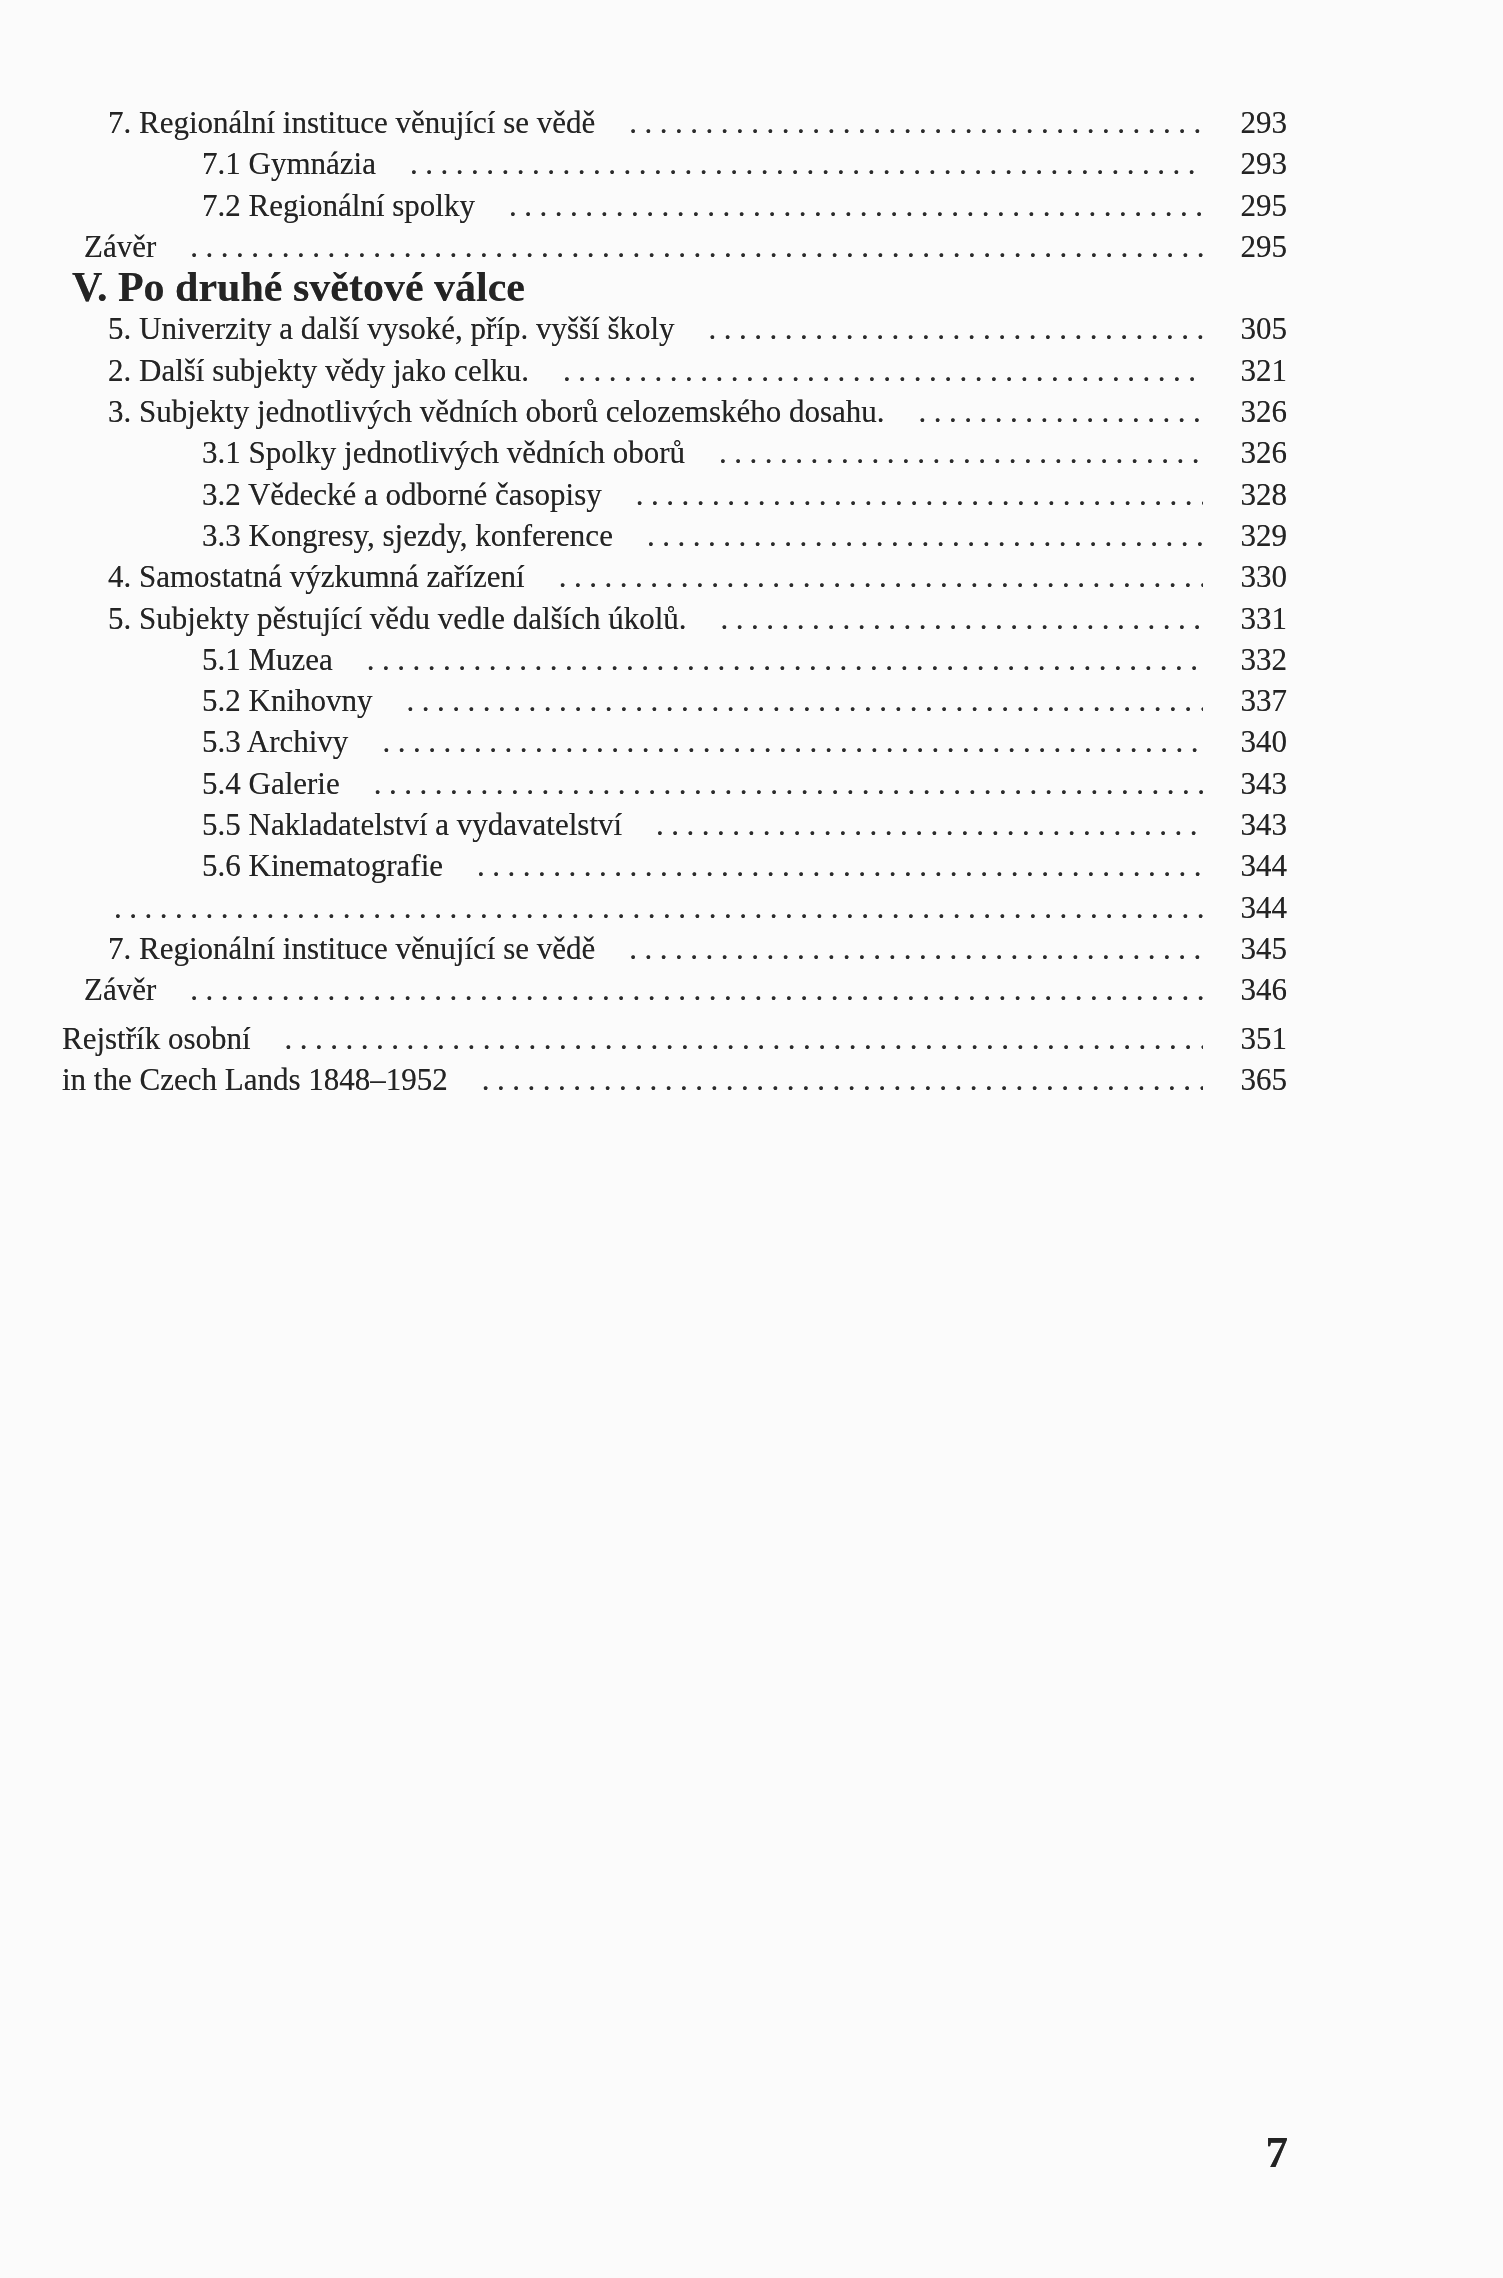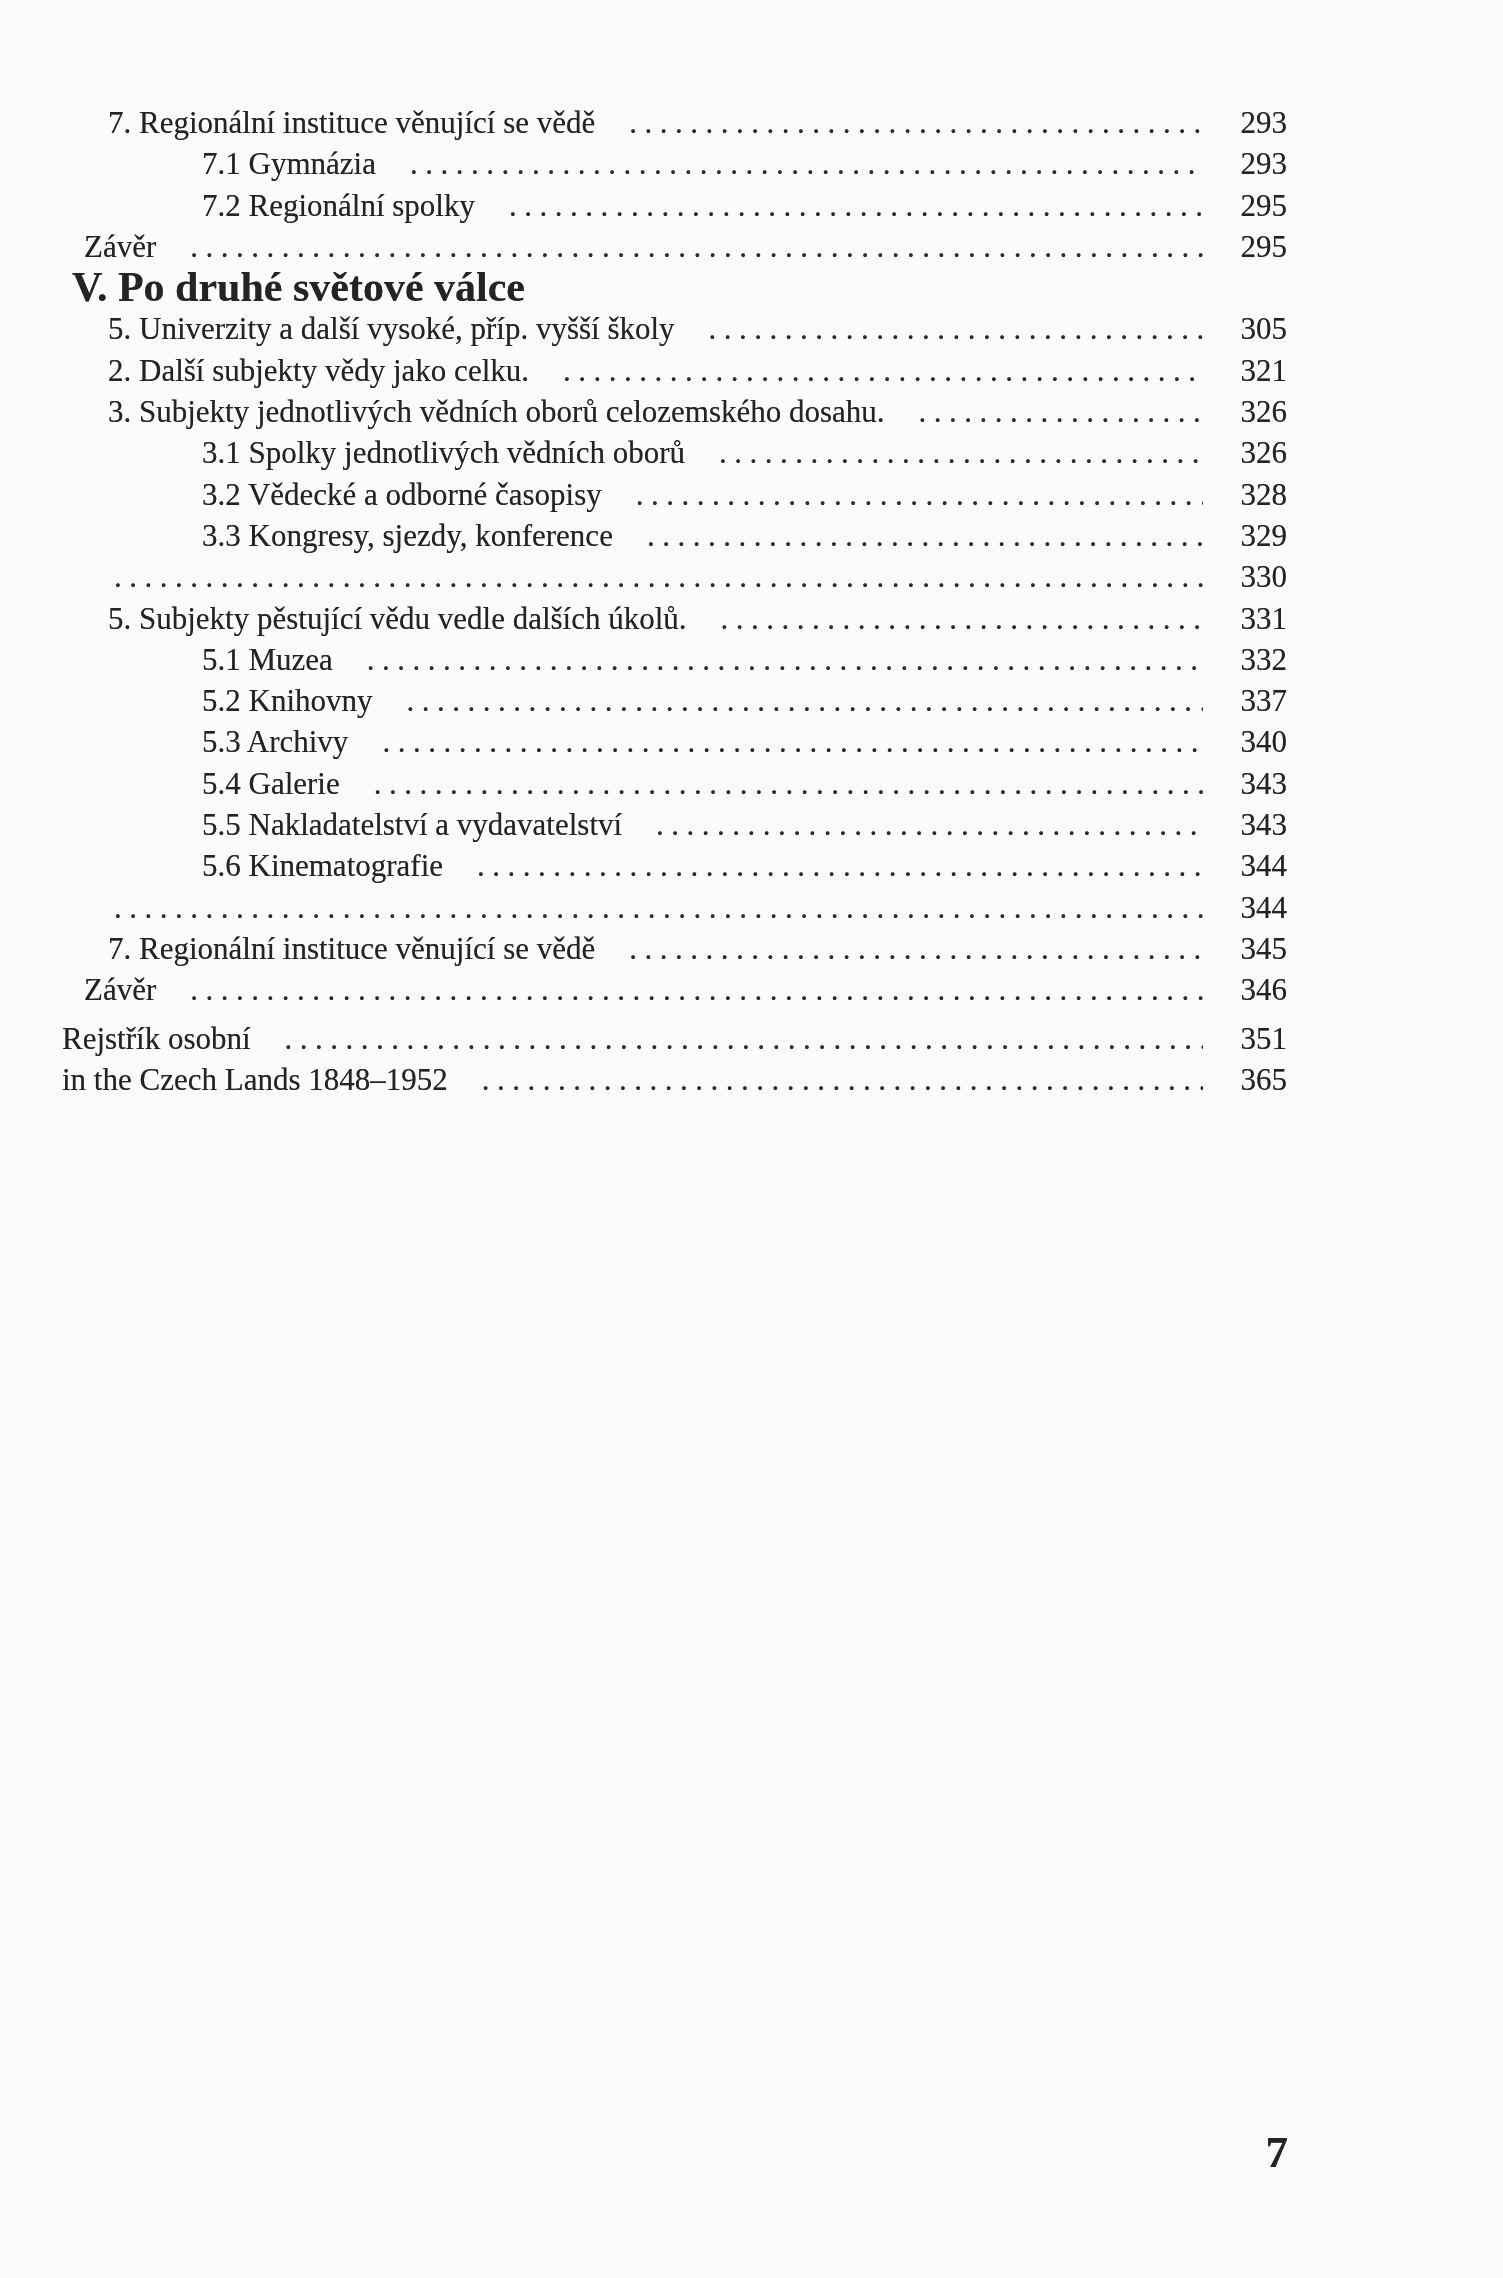--- a/index.html
+++ b/index.html
@@ -118,20 +118,21 @@
     <span class="pagenum">328</span>
   </div>
 
   <div class="row lvl-sub">
     <span class="label">3.3 Kongresy, sjezdy, konference</span>
     <span class="leader">........................................................................................................................</span>
     <span class="pagenum">329</span>
   </div>
 
   <div class="row lvl-item">
+    <span class="label">4. Samostatná výzkumná zařízení</span>
     <span class="leader">........................................................................................................................</span>
     <span class="pagenum">330</span>
   </div>
 
   <div class="row lvl-item">
     <span class="label">5. Subjekty pěstující vědu vedle dalších úkolů.</span>
     <span class="leader">........................................................................................................................</span>
     <span class="pagenum">331</span>
   </div>
 

